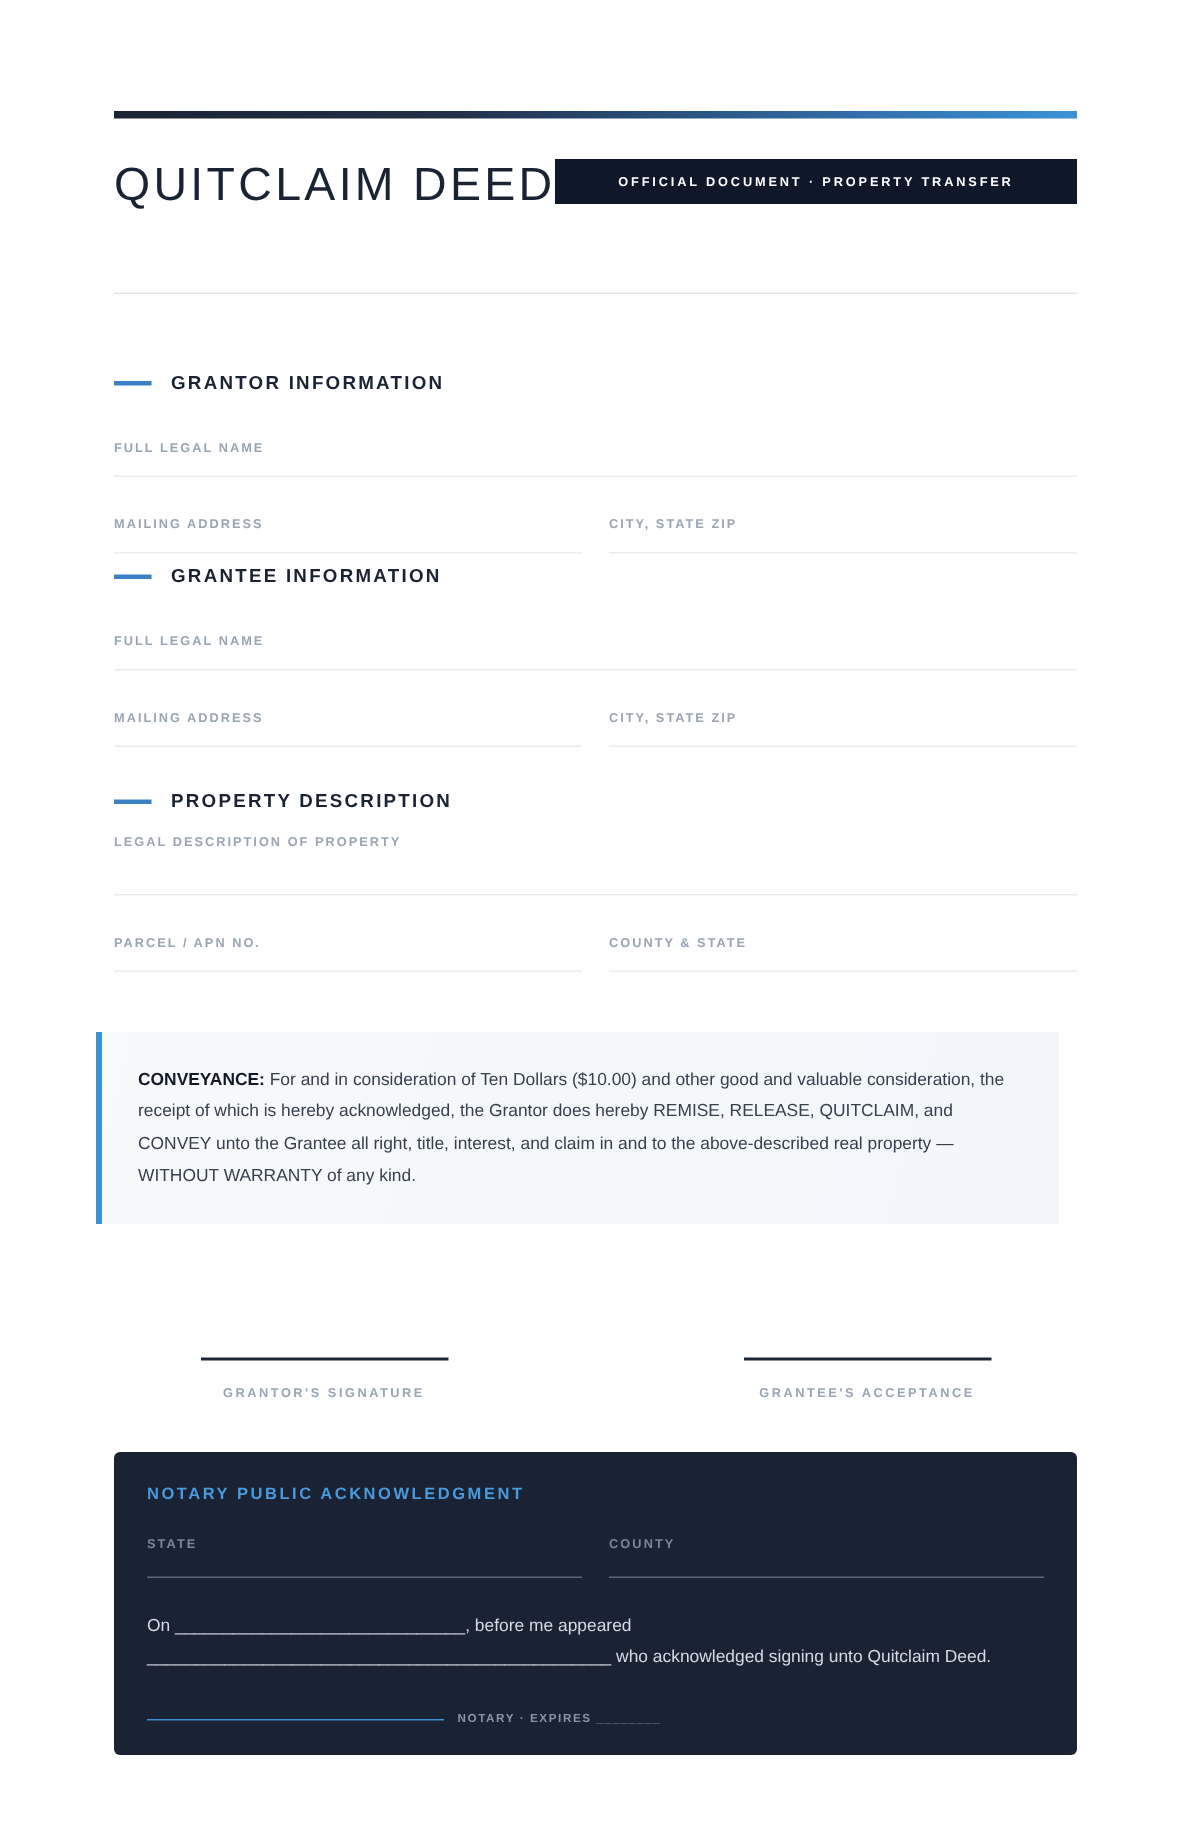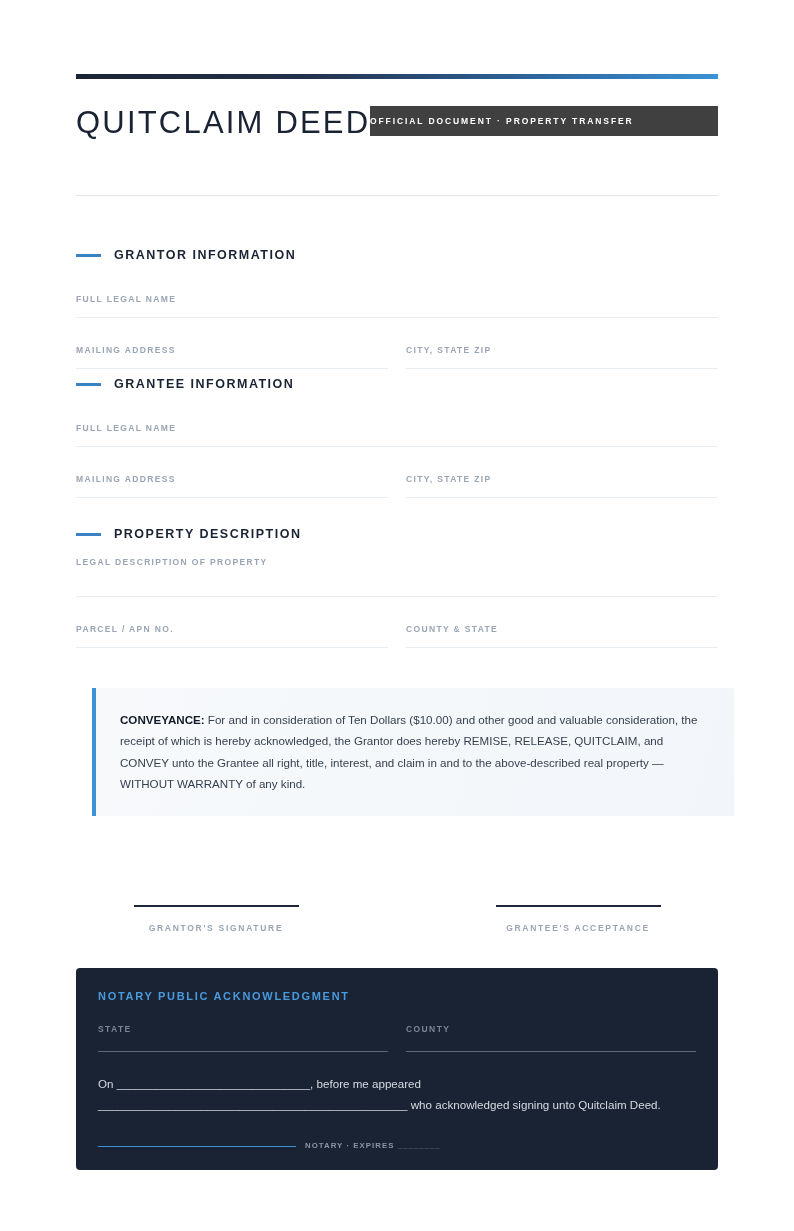--- a/index.html
+++ b/index.html
@@ -49,23 +49,24 @@
     font-weight: 400;
     letter-spacing: 2.2px;
     color: #1a2333;
   }
   .badge {
     position: absolute;
     right: 0;
     top: 2px;
     width: 348px;
     height: 30px;
-    background: #404040;
+    background: #0f172a;
     display: flex;
     align-items: center;
+    justify-content: center;
     box-sizing: border-box;
   }
   .badge-text {
     font-size: 8.5px;
     font-weight: bold;
     letter-spacing: 1.9px;
     color: #ffffff;
     text-transform: uppercase;
     white-space: nowrap;
   }
@@ -120,21 +121,21 @@
   .row {
     display: flex;
     justify-content: space-between;
   }
   .col {
     width: 312px;
   }
   
   .conveyance {
     position: absolute;
-    left: 92px;
+    left: 64px;
     top: 688px;
     width: 642px;
     box-sizing: border-box;
     border-left: 4px solid #3b92d4;
     background: linear-gradient(105deg, #f7f9fb 0%, #f4f7fa 60%, #f2f6fa 100%);
     padding: 21px 24px 22px 24px;
   }
   .conveyance p {
     margin: 0;
     font-size: 11.6px;

